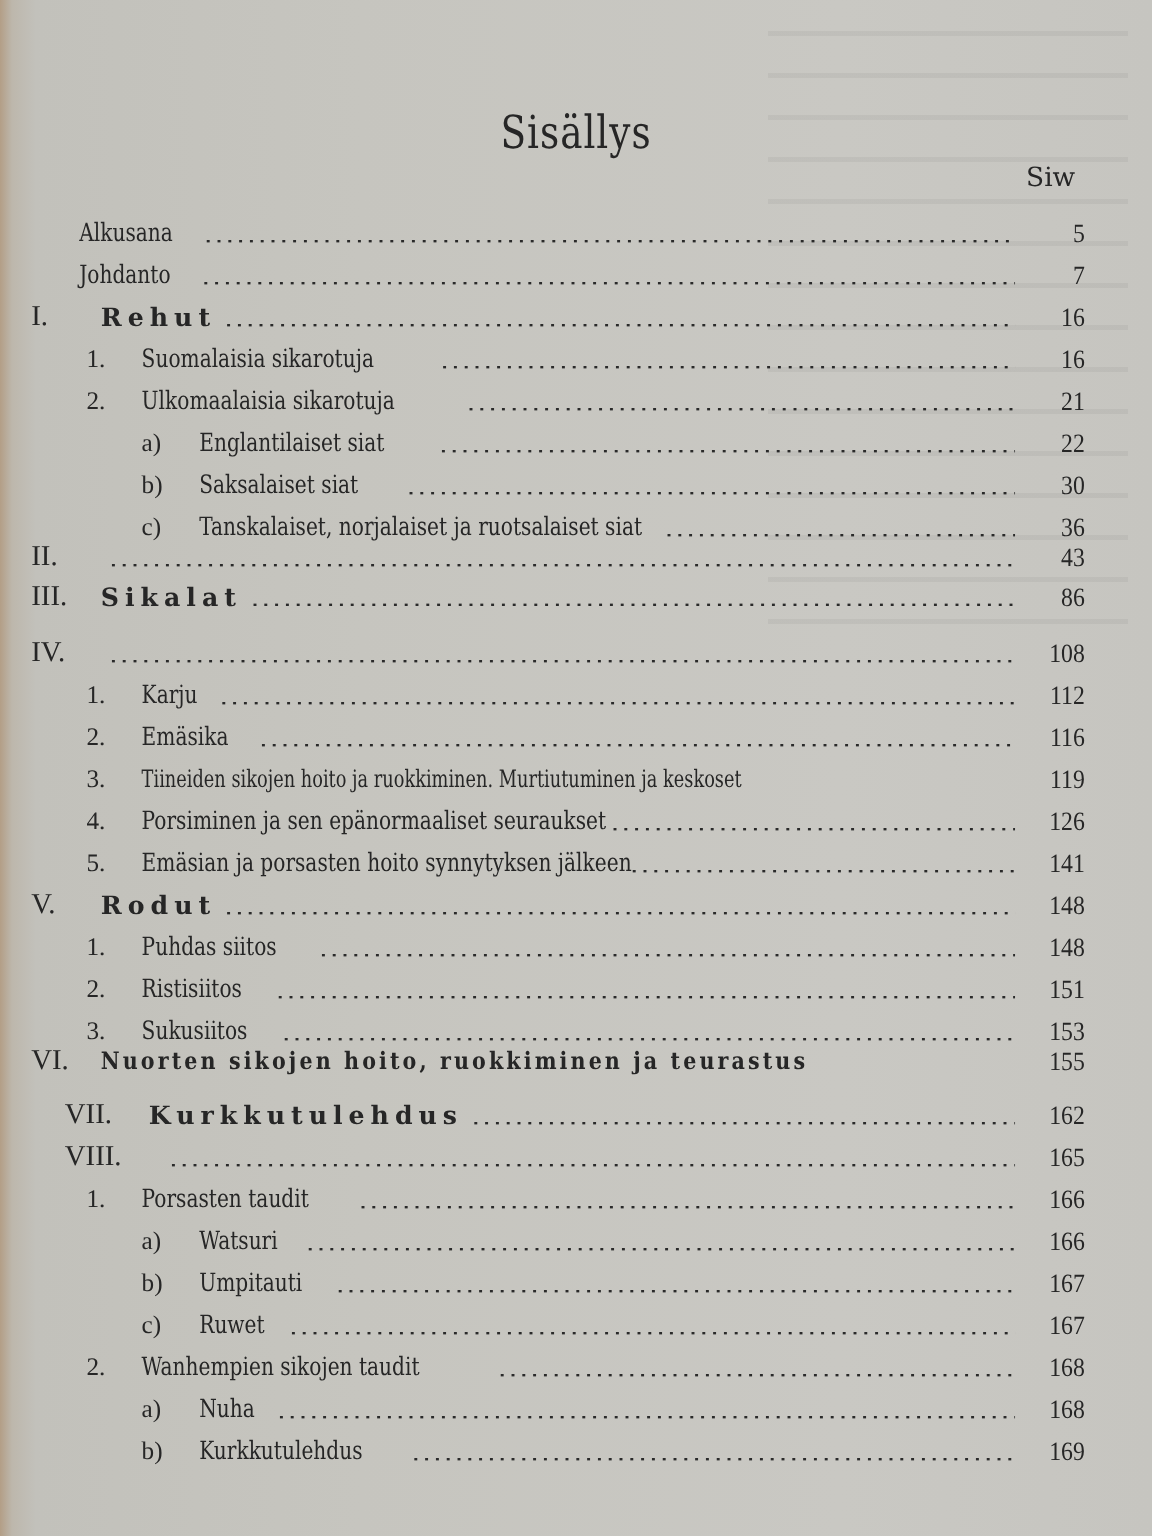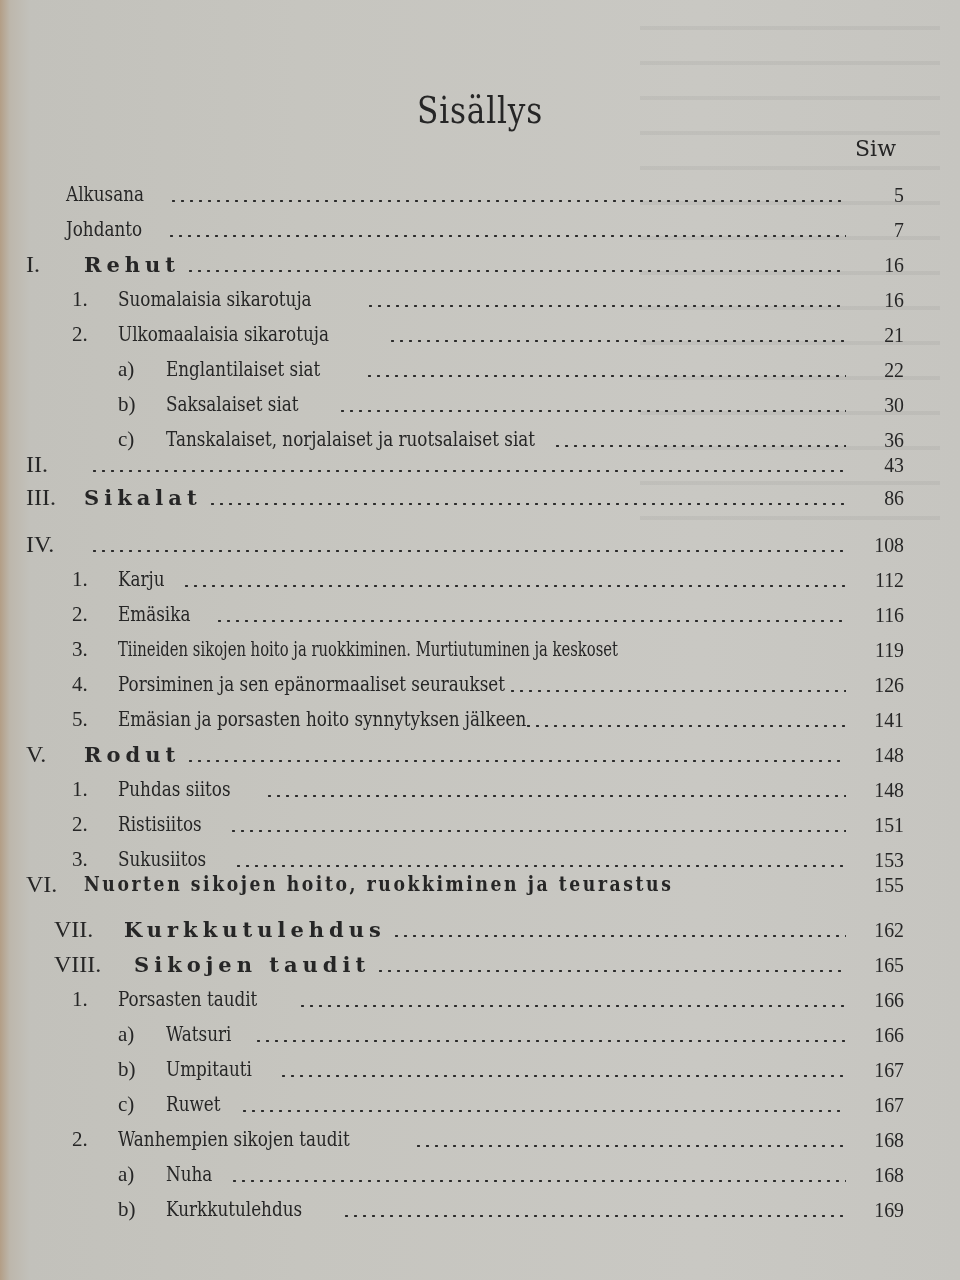--- a/index.html
+++ b/index.html
@@ -192,21 +192,20 @@
       <span class="page-no">155</span>
     </div>
     <div class="row lvl0 wide" style="top:740px">
       <span class="num" style="width:70px">VII.</span>
       <span class="lbl">Kurkkutulehdus</span>
       <span class="dots"></span>
       <span class="page-no">162</span>
     </div>
     <div class="row lvl0 wide" style="top:775px">
       <span class="num" style="width:80px">VIII.</span>
-      <span class="lbl">Sikojen taudit</span>
       <span class="dots"></span>
       <span class="page-no">165</span>
     </div>
     <div class="row lvl1" style="top:810px">
       <span class="num">1.</span>
       <span class="lbl lbl-cond">Porsasten taudit</span>
       <span class="dots"></span>
       <span class="page-no">166</span>
     </div>
     <div class="row lvl2" style="top:845px">

